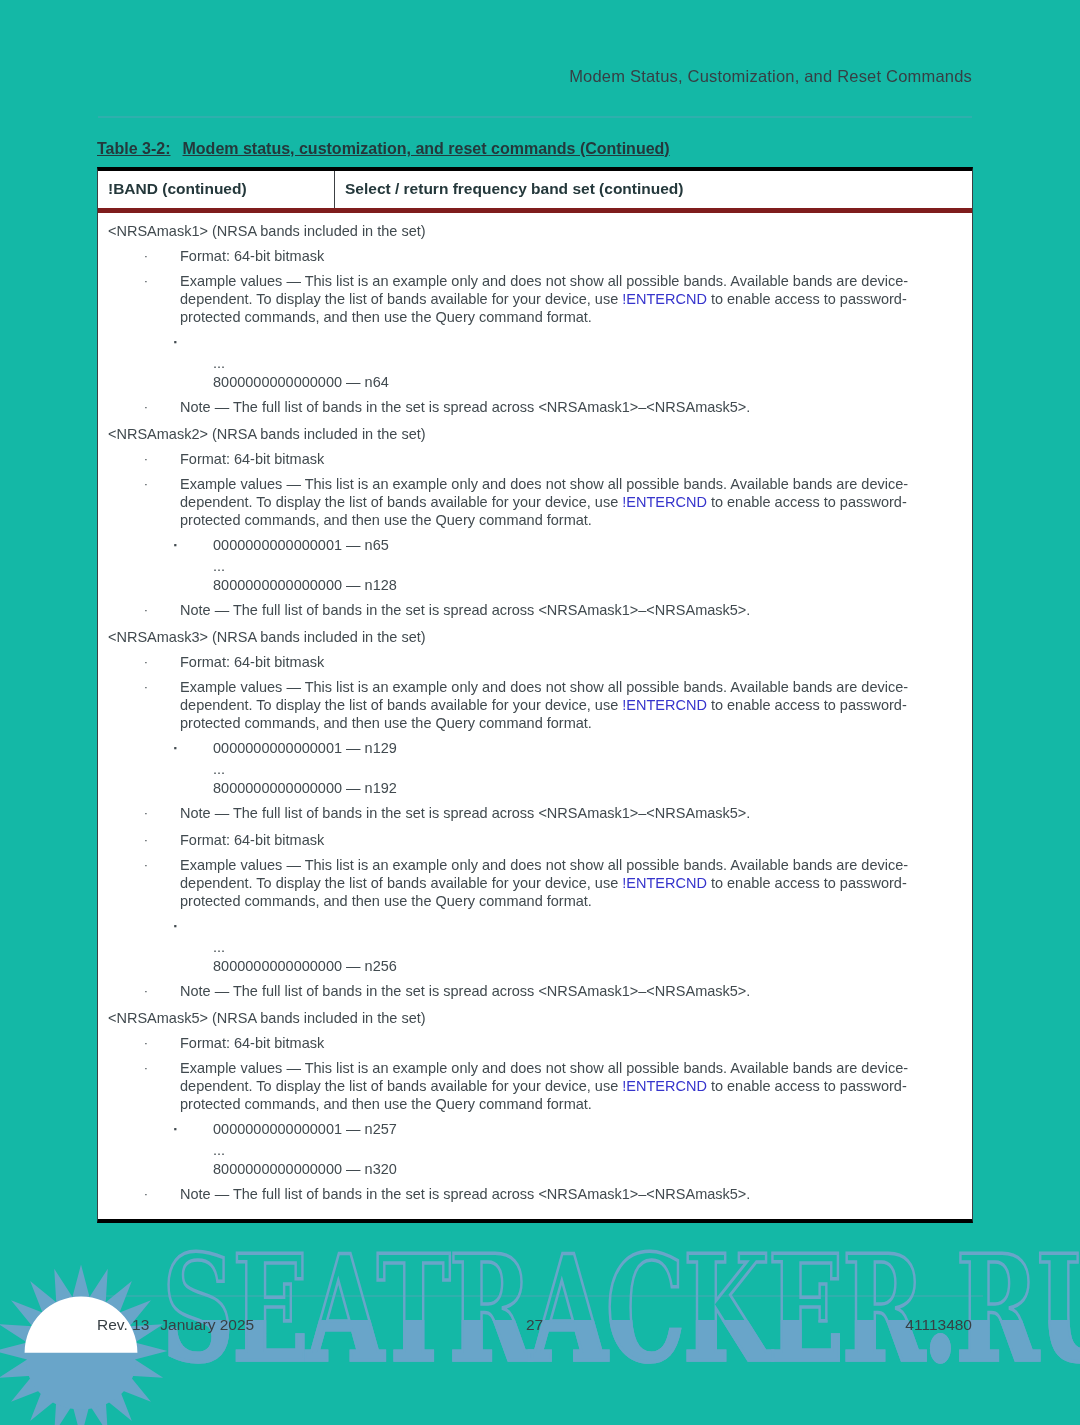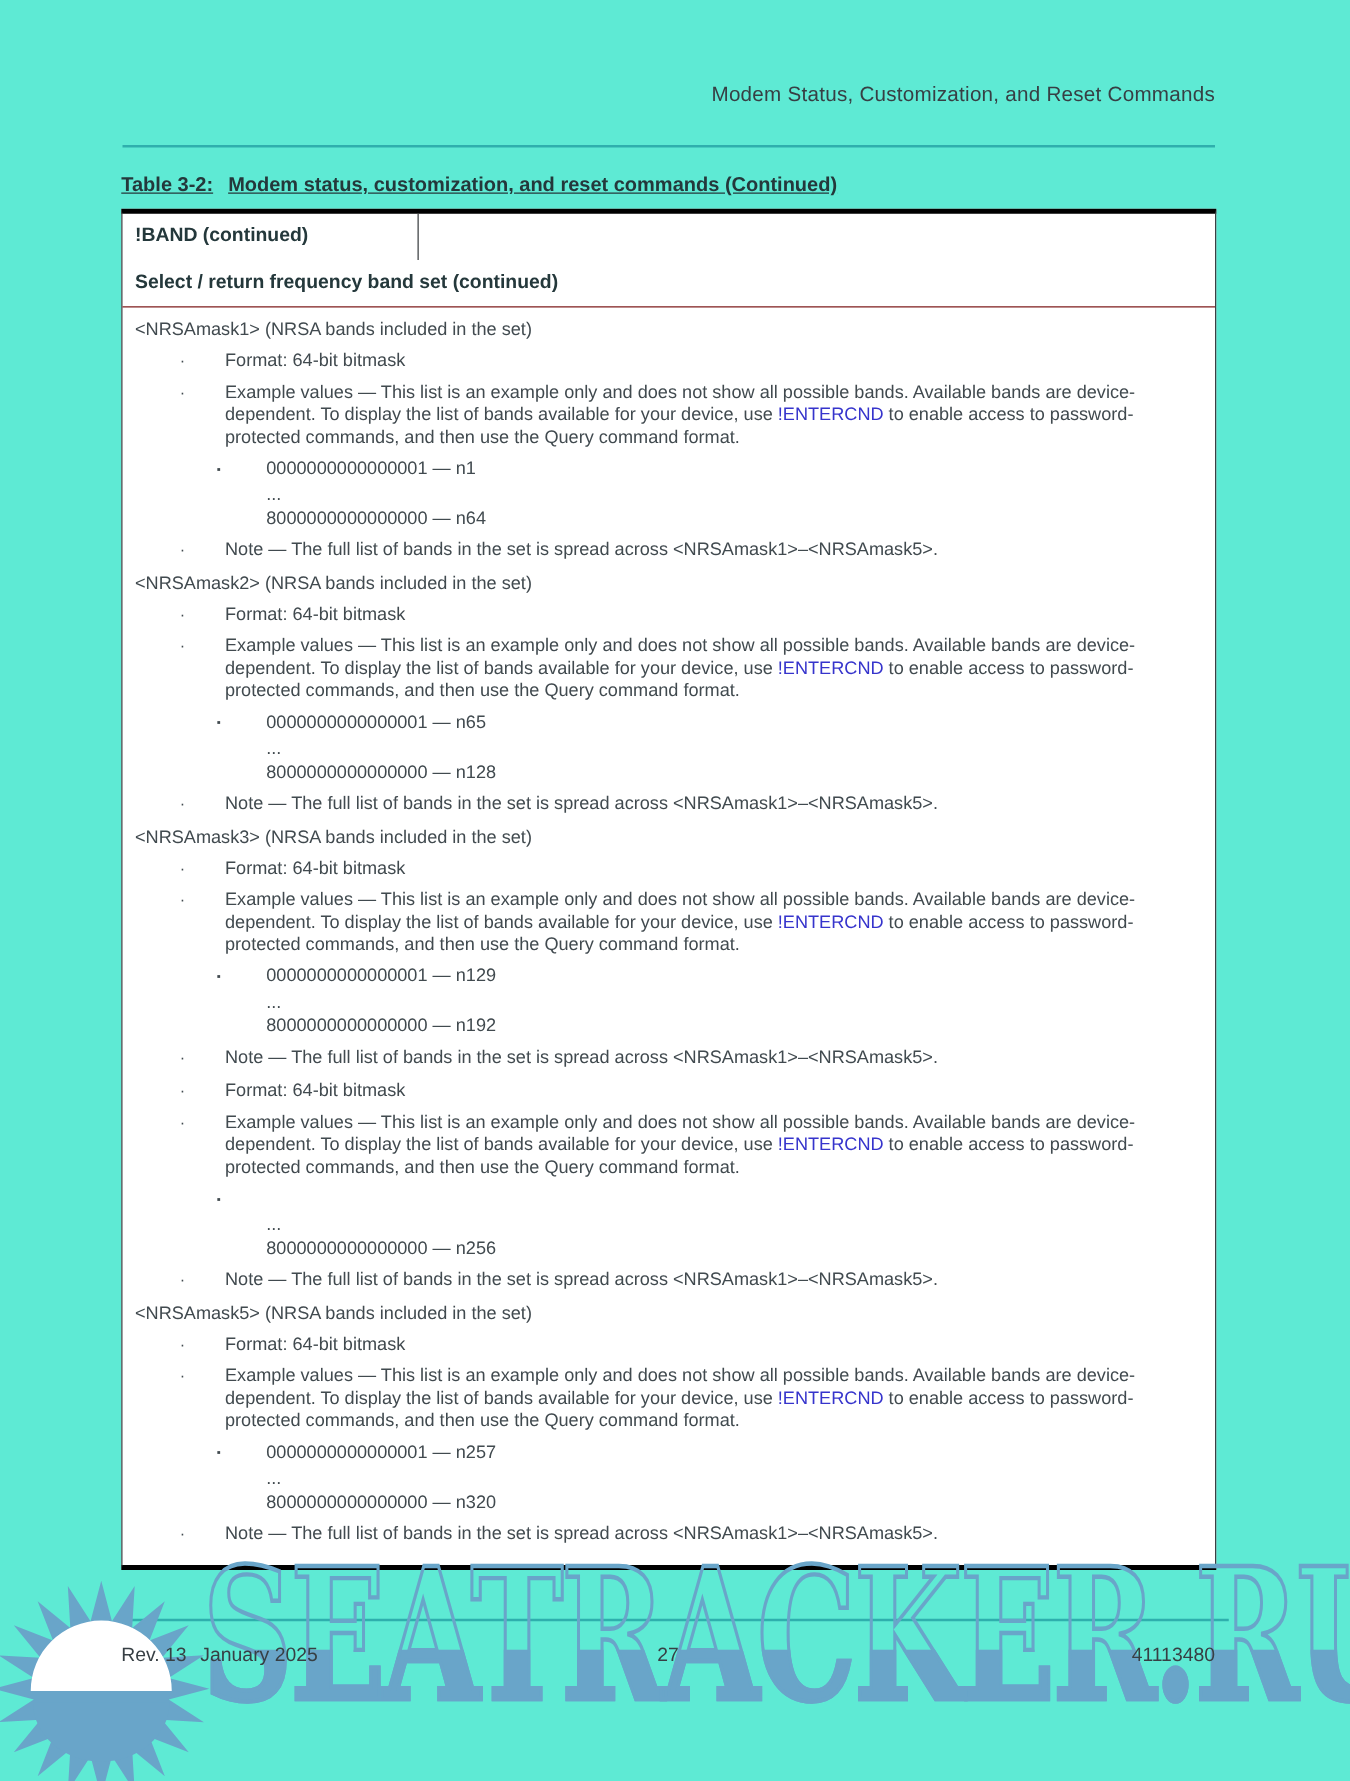--- a/index.html
+++ b/index.html
@@ -1,21 +1,21 @@
 <!DOCTYPE html>
 <html><head>
 <meta charset="utf-8">
 <style>
   html,body { margin:0; padding:0; background:#ffffff; }
   * { box-sizing:border-box; }
 
   .page {
     position:relative;
     width:1080px; height:1425px;
-    background:#5eead4;
+    background:#14b8a6;
     overflow:hidden;
     font-family:"Liberation Sans", sans-serif;
     color:#414a4f;
   }
 
   
   .running-head {
     position:absolute; top:67px; right:108px;
     font-size:16.5px; letter-spacing:0.2px;
     color:#373f44;
@@ -36,21 +36,21 @@
 
   
   .doc-table {
     position:absolute; top:167px; left:97px; width:876px;
     border-left:1px solid #3c4043;
     border-right:1px solid #3c4043;
     border-top:4px solid #000000;
     border-bottom:4px solid #000000;
     background:#ffffff;
   }
-  .thead { display:flex; border-bottom:1px solid #7f1d1d;flex-direction:column; }
+  .thead { display:flex; border-bottom:5px solid #7f1d1d; }
   .th {
     font-size:15.5px; font-weight:bold; color:#24383b;
     padding:9px 10px 10px 10px;
   }
   .th-col1 { width:237px; border-right:1px solid #3c4043; }
   .th-col2 { flex:1; }
 
   .tbody {
     padding:9px 10px 16px 10px;
     font-size:14.5px; line-height:18px; color:#414a4f;
@@ -134,21 +134,20 @@
         <div class="li li-l1">
           <span class="mark">·</span>
           <span class="li-text">Format: 64-bit bitmask</span>
         </div>
         <div class="li li-l1">
           <span class="mark">·</span>
           <span class="li-text"><span>Example values — This list is an example only and does not show all possible bands. Available bands are device-dependent. To display the list of bands available for your device, use </span><a class="cmd-link">!ENTERCND</a><span> to enable access to password-protected commands, and then use the Query command format.</span></span>
         </div>
         <div class="li li-l2">
           <span class="mark">▪</span>
-          <span class="li-text">0000000000000001 — n1</span>
         </div>
         <div class="cont-line">...</div>
         <div class="cont-line cont-gap">8000000000000000 — n64</div>
         <div class="li li-l1">
           <span class="mark">·</span>
           <span class="li-text">Note — The full list of bands in the set is spread across &lt;NRSAmask1&gt;–&lt;NRSAmask5&gt;.</span>
         </div>
       </div>
 
       <div class="sect">

